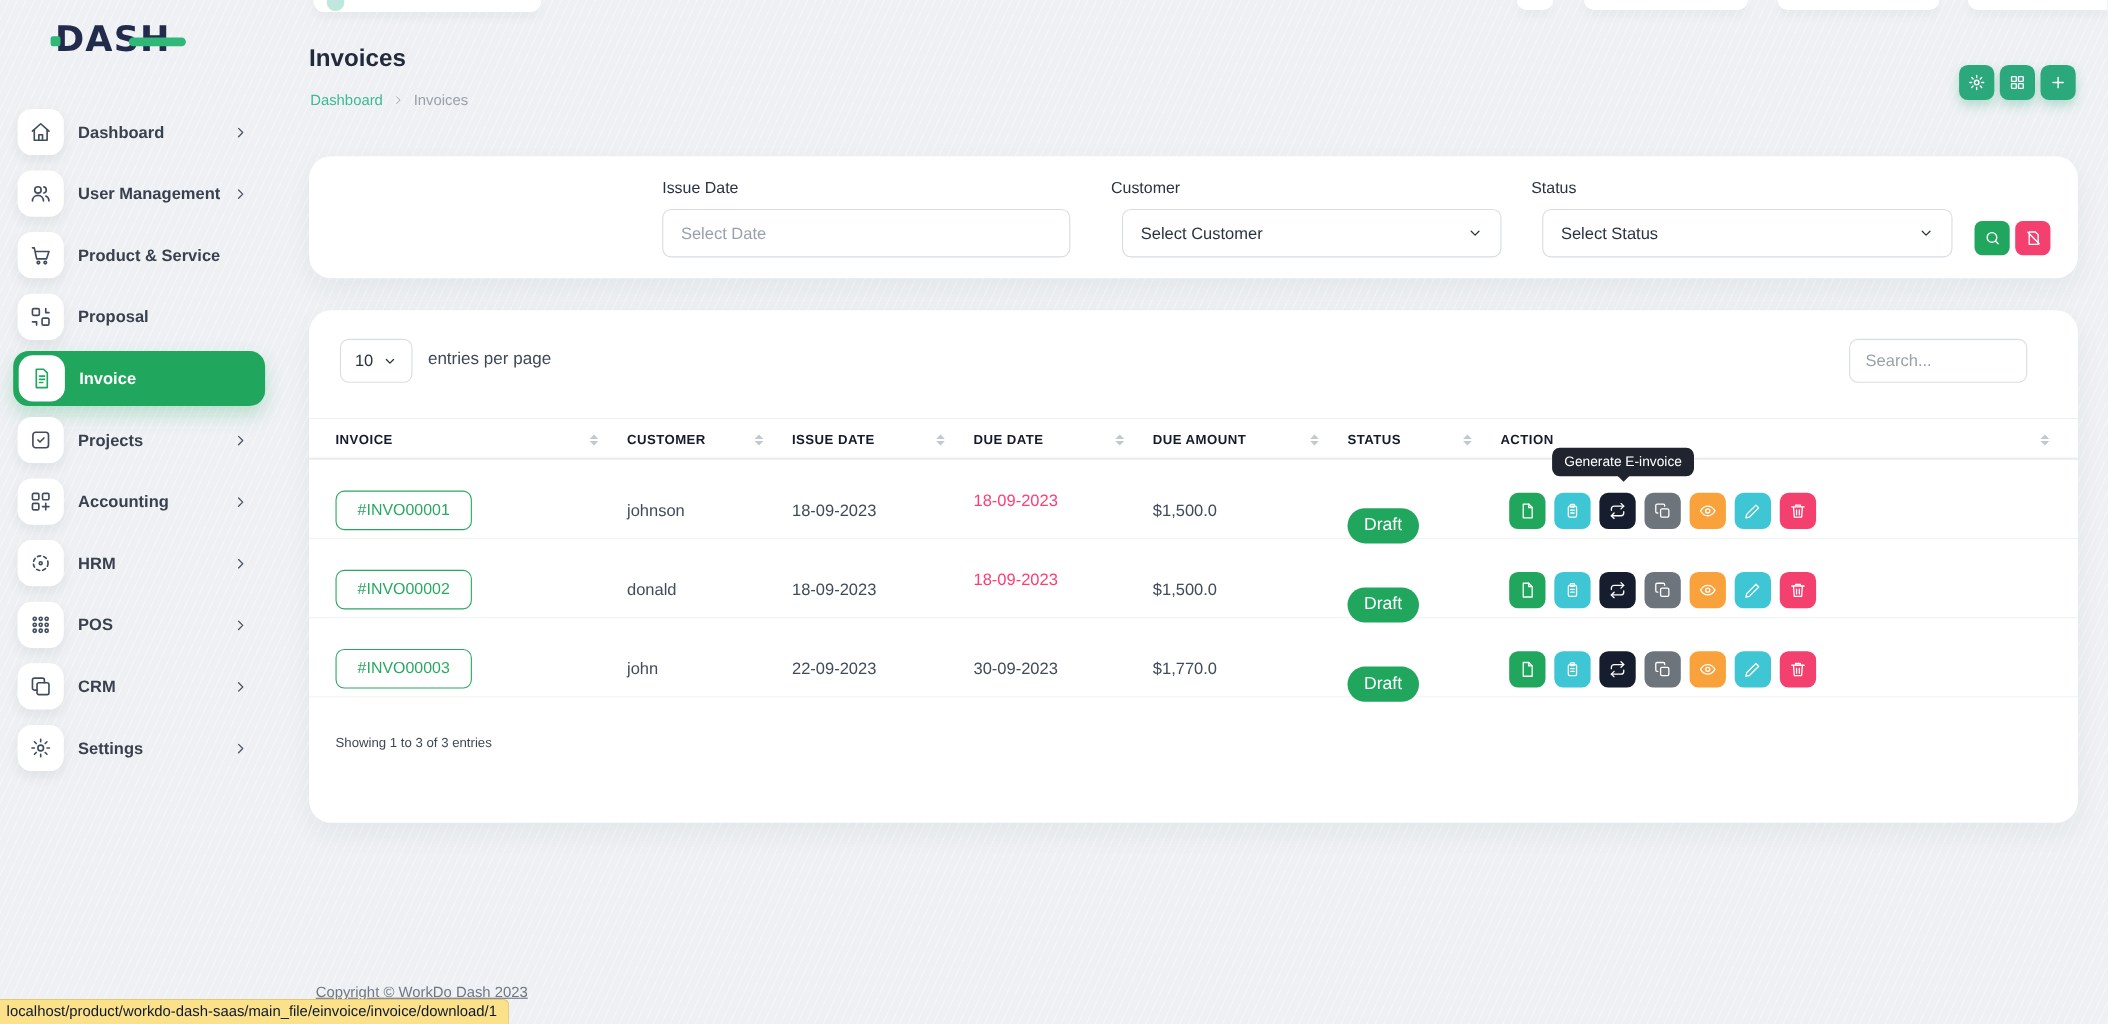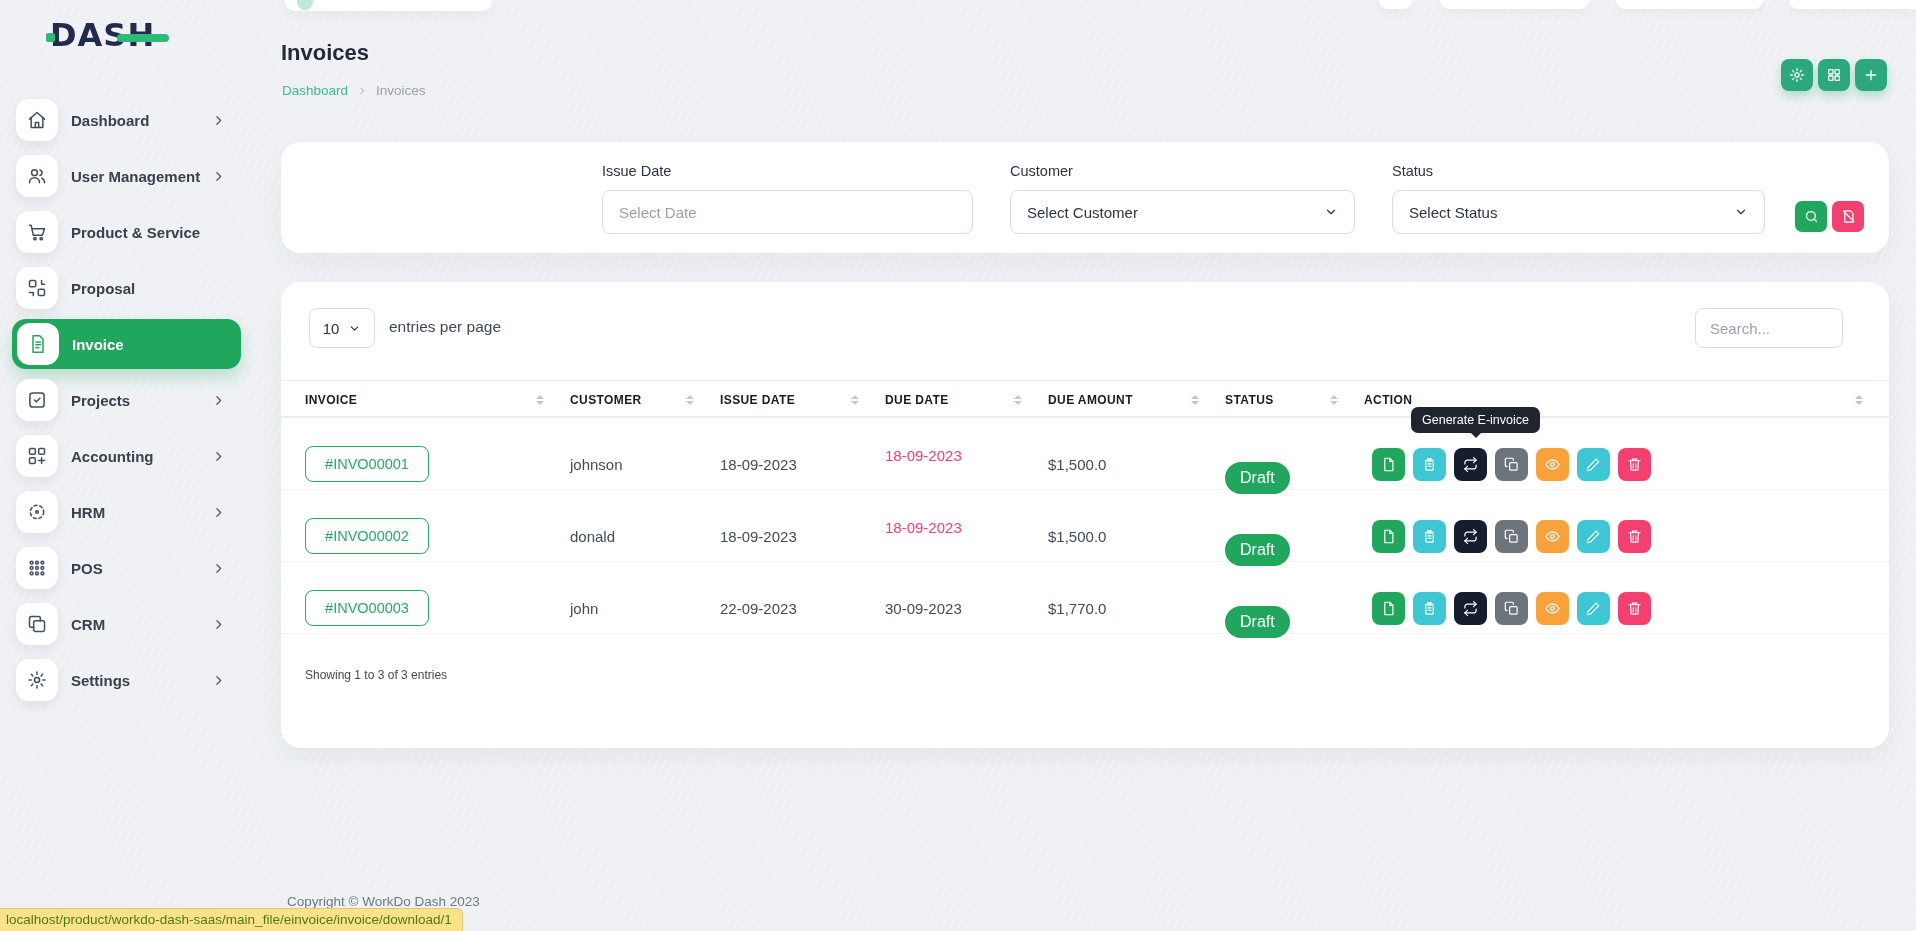--- a/index.html
+++ b/index.html
@@ -72,41 +72,41 @@
   #table-card  { left:281px; top:282px; width:1608px; height:466px; }
 
   
   .fgroup { position:absolute; }
   .flabel { font-size:14.5px; color:#2b3342; margin-bottom:11px; }
   .finput, .fselect { height:44px; border:1px solid #d8dde3; border-radius:8px; width:100%;
       font-size:15px; color:#2b3342; background:#fff; padding:0 16px;
       display:flex; align-items:center; justify-content:space-between; }
   input.finput { font-family:"Liberation Sans","DejaVu Sans",sans-serif; outline:none; }
   input.finput::placeholder { color:#9aa1ac; }
-  .fselect { cursor:pointer; }
+  .fselect { cursor:pointer;margin-left:10px; }
   .fselect .sel-chevron svg { width:14px; height:14px; stroke:#2b3342; fill:none; stroke-width:2;
       stroke-linecap:round; stroke-linejoin:round; }
   #fg-date   { left:321px; top:21px; width:371px; }
   #fg-cust   { left:729px; top:21px; width:345px; }
   #fg-status { left:1111px; top:21px; width:373px; }
   .fbtn { position:absolute; top:59px; width:32px; height:31px; border-radius:7px; color:#fff;
       display:flex; align-items:center; justify-content:center; cursor:pointer; }
   .fbtn svg { width:15px; height:15px; stroke:currentColor; fill:none; stroke-width:2;
       stroke-linecap:round; stroke-linejoin:round; }
   #f-search { left:1514px; background:#21a65e; }
   #f-reset  { left:1551px; background:#f4406e; }
 
   
   .page-size { position:absolute; left:28px; top:26px; width:66px; height:40px;
       border:1px solid #d8dde3; border-radius:8px; display:flex; align-items:center;
       justify-content:center; gap:9px; font-size:15px; color:#2b3342; cursor:pointer; }
   .page-size svg { width:13px; height:13px; stroke:#2b3342; fill:none; stroke-width:2.2;
       stroke-linecap:round; stroke-linejoin:round; }
   .page-size-label { position:absolute; left:108px; top:36px; font-size:15.5px; color:#3f4856; }
-  .tbl-search { position:absolute; right:46px; top:26px; width:148px; height:40px;
+  .tbl-search { position:absolute; right:46px; top:26px; width:162px; height:40px;
       border:1px solid #d8dde3; border-radius:8px; padding:0 14px; font-size:15px;
       color:#2b3342; outline:none; font-family:"Liberation Sans","DejaVu Sans",sans-serif; }
   .tbl-search::placeholder { color:#9aa1ac; }
 
   
   .tgrid { display:grid; grid-template-columns:265px 150px 165px 163px 177px 139px 1fr;
       padding:0 24px; align-items:center; }
   .thead { position:absolute; left:0; right:0; top:98px; height:38px;
       border-top:1px solid #eef0f3; border-bottom:2px solid #e9ecf0; }
   .th { display:flex; align-items:center; font-size:12px; font-weight:700; color:#161b2c;
@@ -138,25 +138,25 @@
   .tsummary { position:absolute; left:24px; top:386px; font-size:12px; color:#3f4856; }
 
   
   #tooltip { position:absolute; left:1411px; top:407px; background:#20242f; color:#fff;
       font-size:12.5px; padding:6px 11px; border-radius:7px; z-index:20; white-space:nowrap; }
   #tooltip:after { content:""; position:absolute; left:50%; bottom:-5px; margin-left:-6px;
       border-left:6px solid transparent; border-right:6px solid transparent;
       border-top:6px solid #20242f; }
 
   
-  #footer { position:absolute; left:287px; top:894px; font-size:13.5px; color:#707784; }
+  #footer { position:absolute; left:287px; top:894px; font-size:13.5px; color:#707784;text-decoration:underline; }
   #statusbar { position:absolute; left:0; bottom:0; height:23px; background:#fbe28a;
       border-top:1px solid #e3c96d; border-right:1px solid #e3c96d;
       border-top-right-radius:6px; display:flex; align-items:center; padding:0 10px 1px 6px;
-      font-size:13.5px; color:#4d7c0f; z-index:30; }
+      font-size:13.5px; color:#0f172a; z-index:30; }
 </style>
 </head>
 <body>
 
 <div id="canvas">
 
   <div class="frag" style="left:285px;width:207px;height:11px;">
       <span class="frag-dot"></span>
     </div>
   <div class="frag" style="left:1379px;width:33px;height:9px;"></div>

